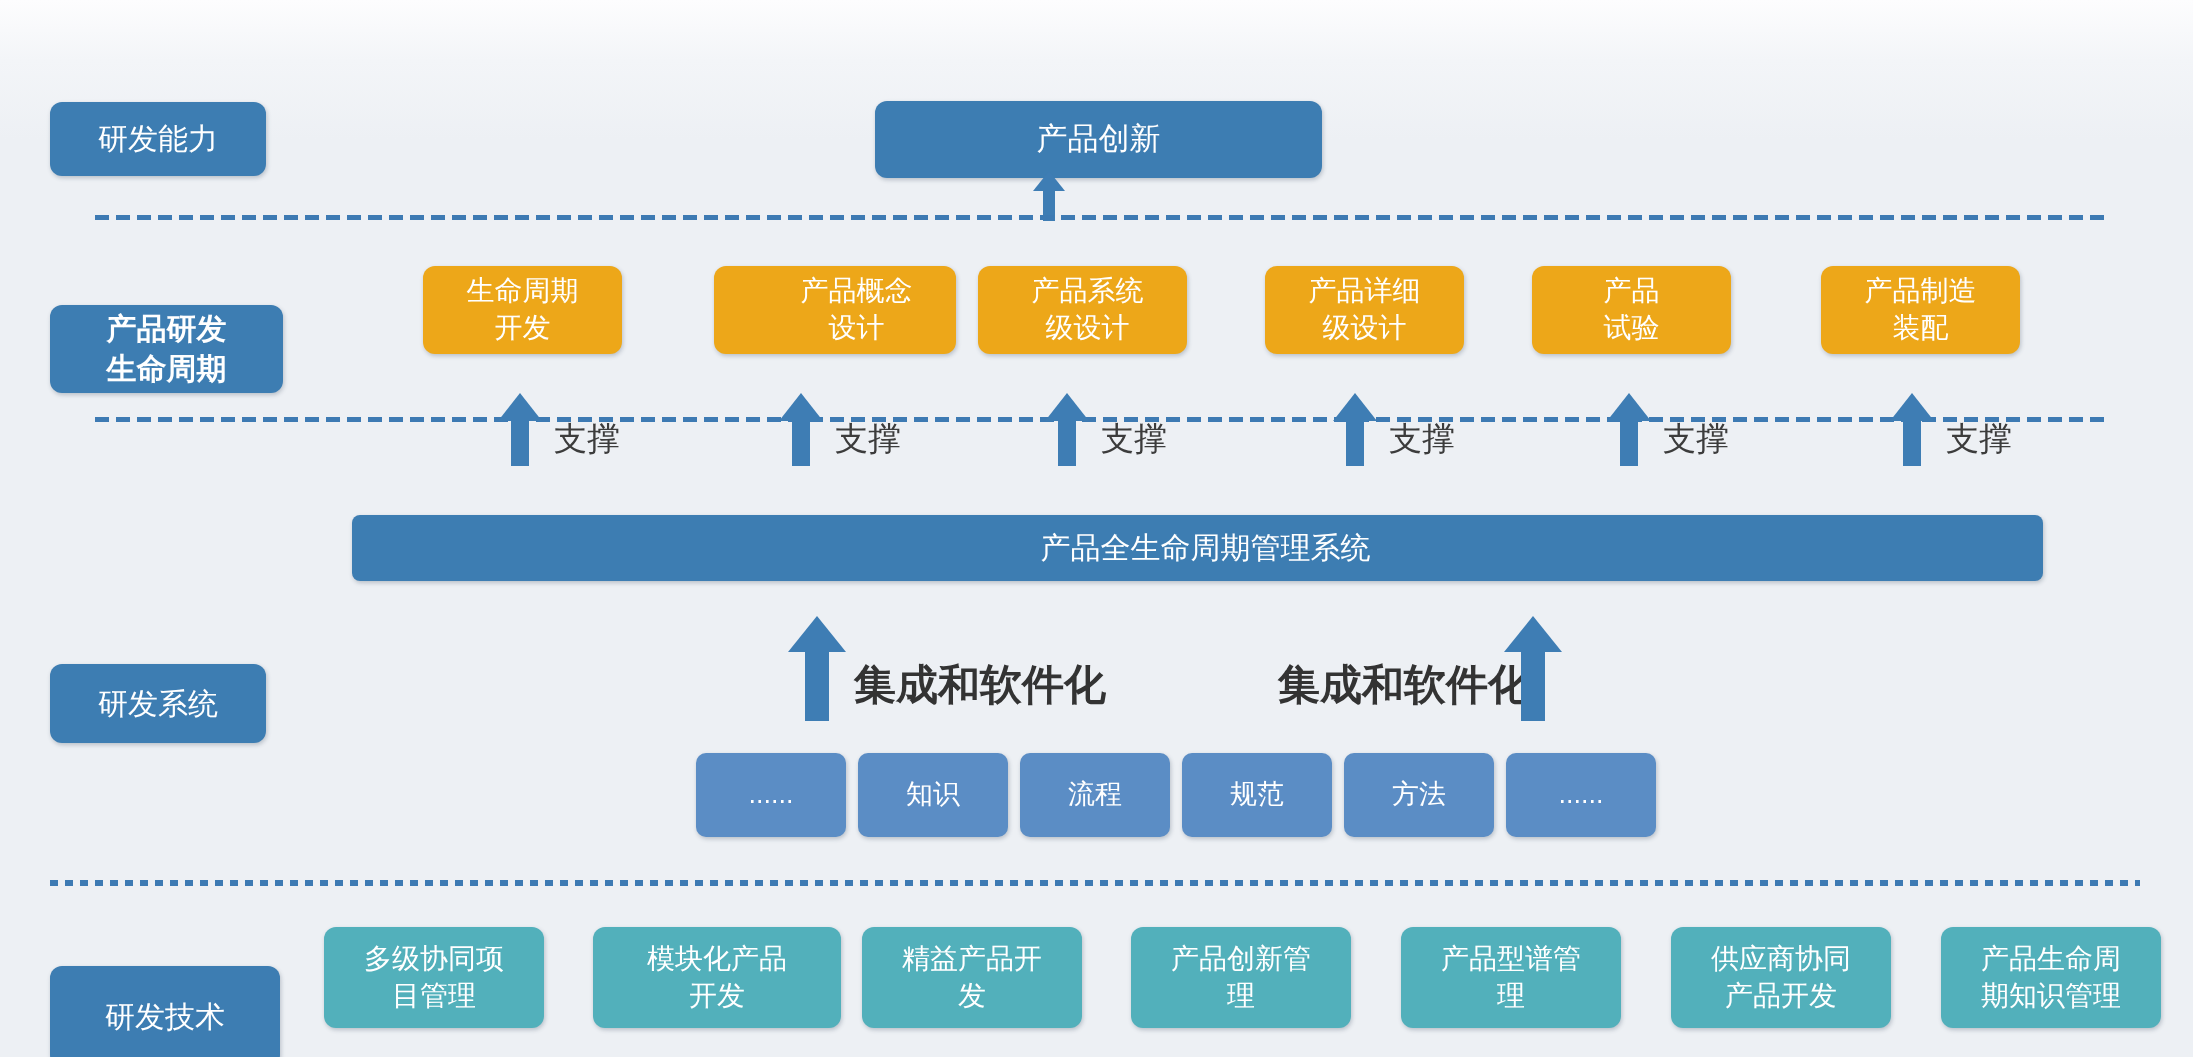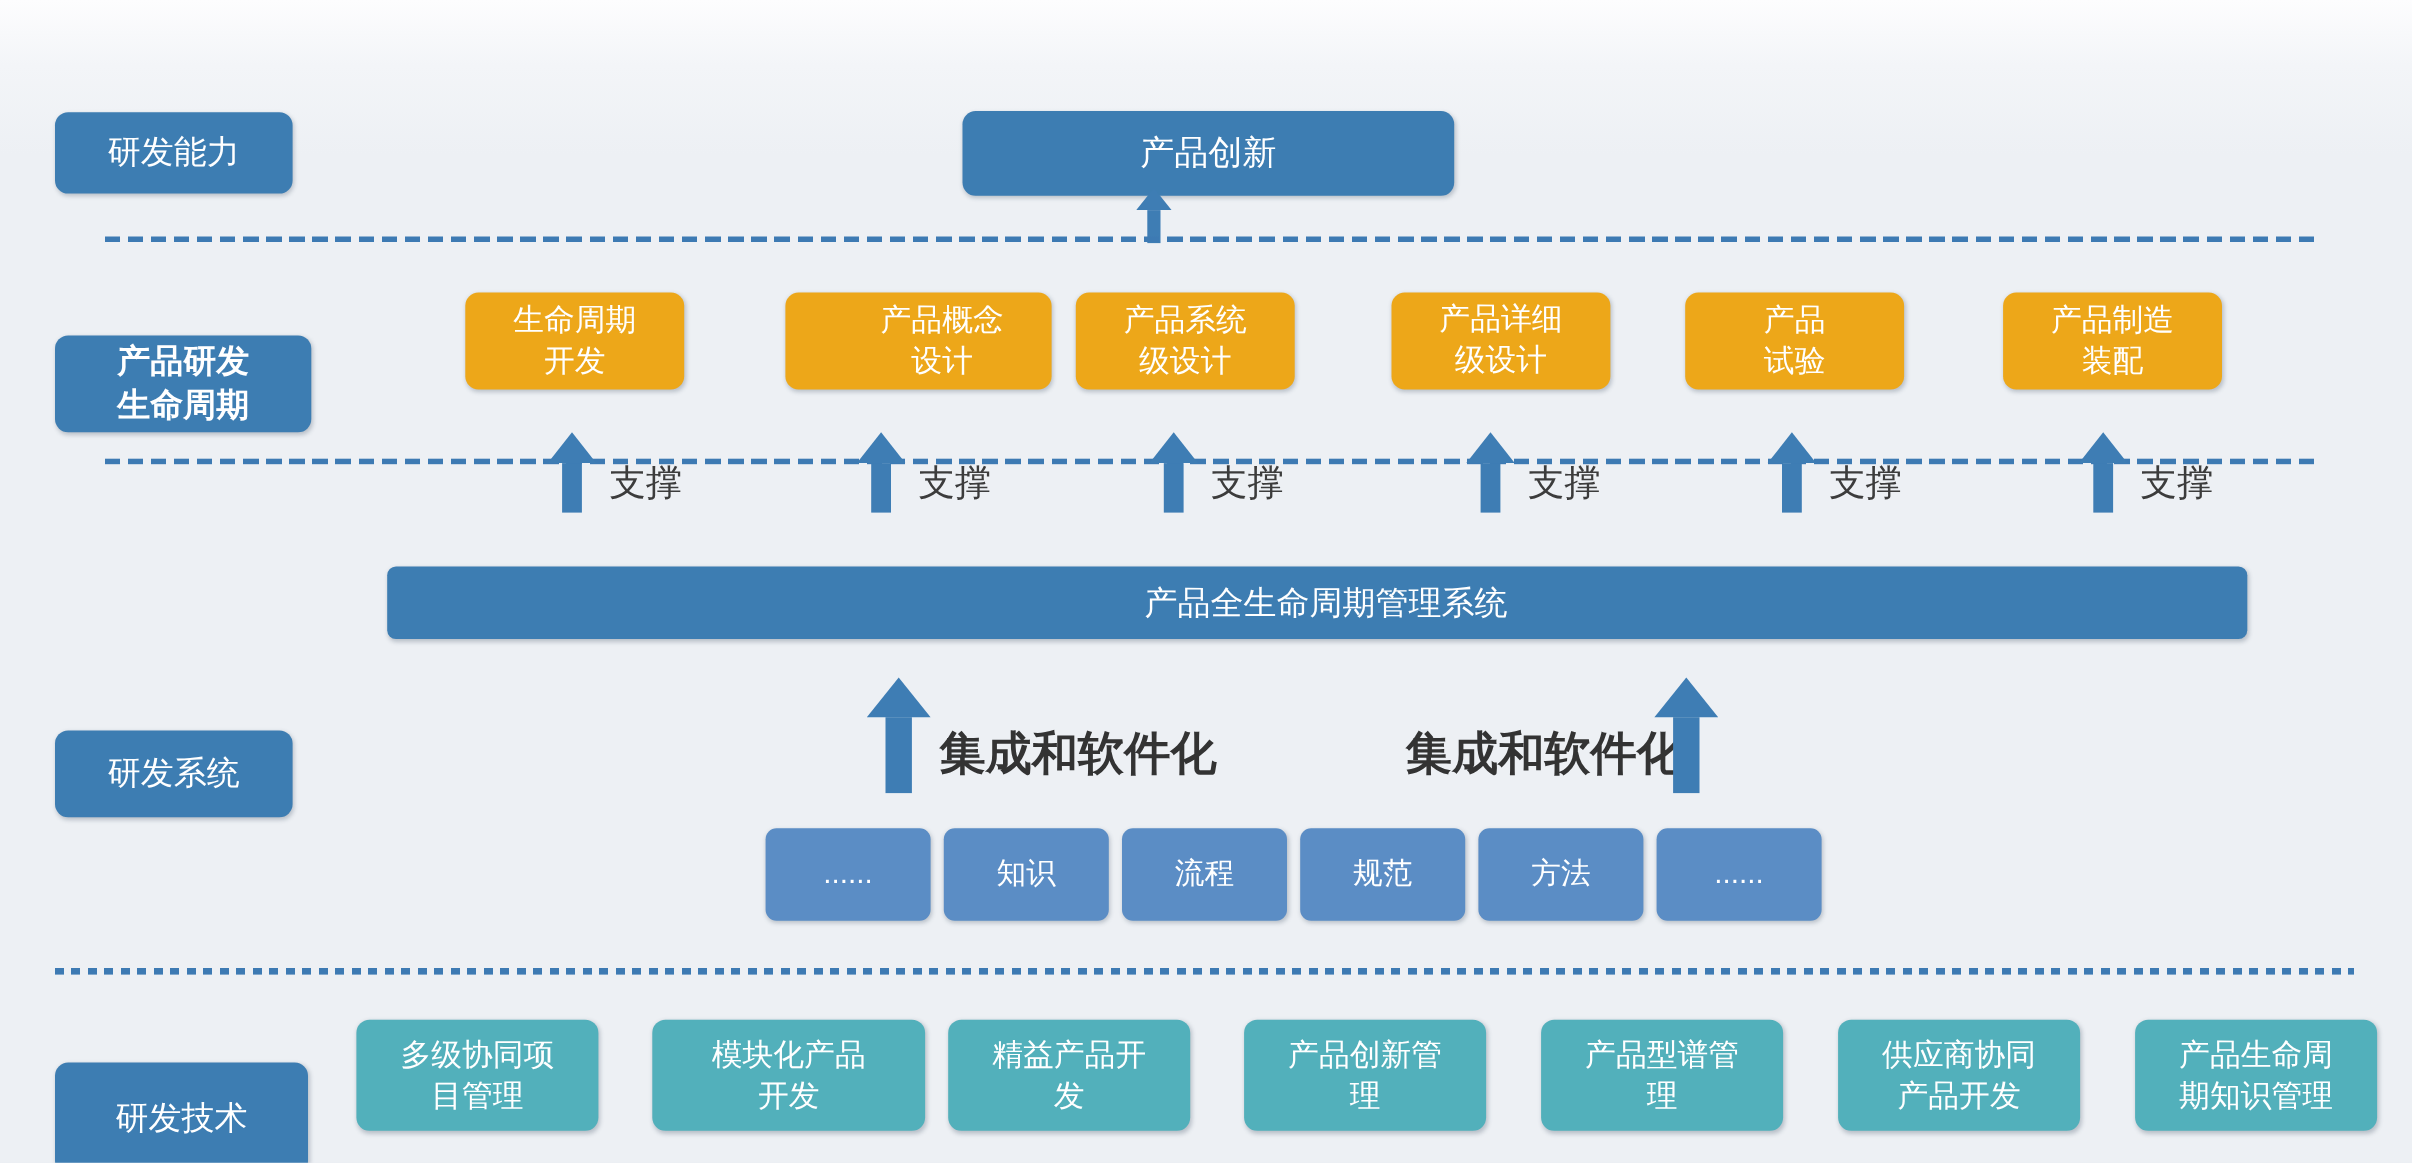--- a/index.html
+++ b/index.html
@@ -91,23 +91,23 @@
 
   <div class="dash-line" style="left:95px;top:215px;width:2012px;"></div>
 
   <div class="box blue side" style="left:50px;top:266px;width:233px;height:88px;font-weight:bold;">产品研发
 生命周期</div>
 
   <div class="box orange stage" style="left:423px;top:266px;width:199px;height:88px;">生命周期
 开发</div>
   <div class="box orange stage" style="left:714px;top:266px;width:199px;height:88px;padding-left:43px;">产品概念
 设计</div>
-  <div class="box orange stage" style="left:978px;top:266px;width:199px;height:88px;">产品系统
+  <div class="box orange stage" style="left:978px;top:266px;width:199px;height:88px;padding-left:10px;">产品系统
 级设计</div>
-  <div class="box orange stage" style="left:1265px;top:266px;width:199px;height:88px;font-family:Liberation Serif, serif;">产品详细
+  <div class="box orange stage" style="left:1265px;top:266px;width:199px;height:88px;">产品详细
 级设计</div>
   <div class="box orange stage" style="left:1532px;top:266px;width:199px;height:88px;">产品
 试验</div>
   <div class="box orange stage" style="left:1821px;top:266px;width:199px;height:88px;">产品制造
 装配</div>
 
   <div class="dash-line" style="left:95px;top:417px;width:2012px;"></div>
 
   <div class="support-unit" style="left:498px;">
     <div class="arrow-up support-arrow">

